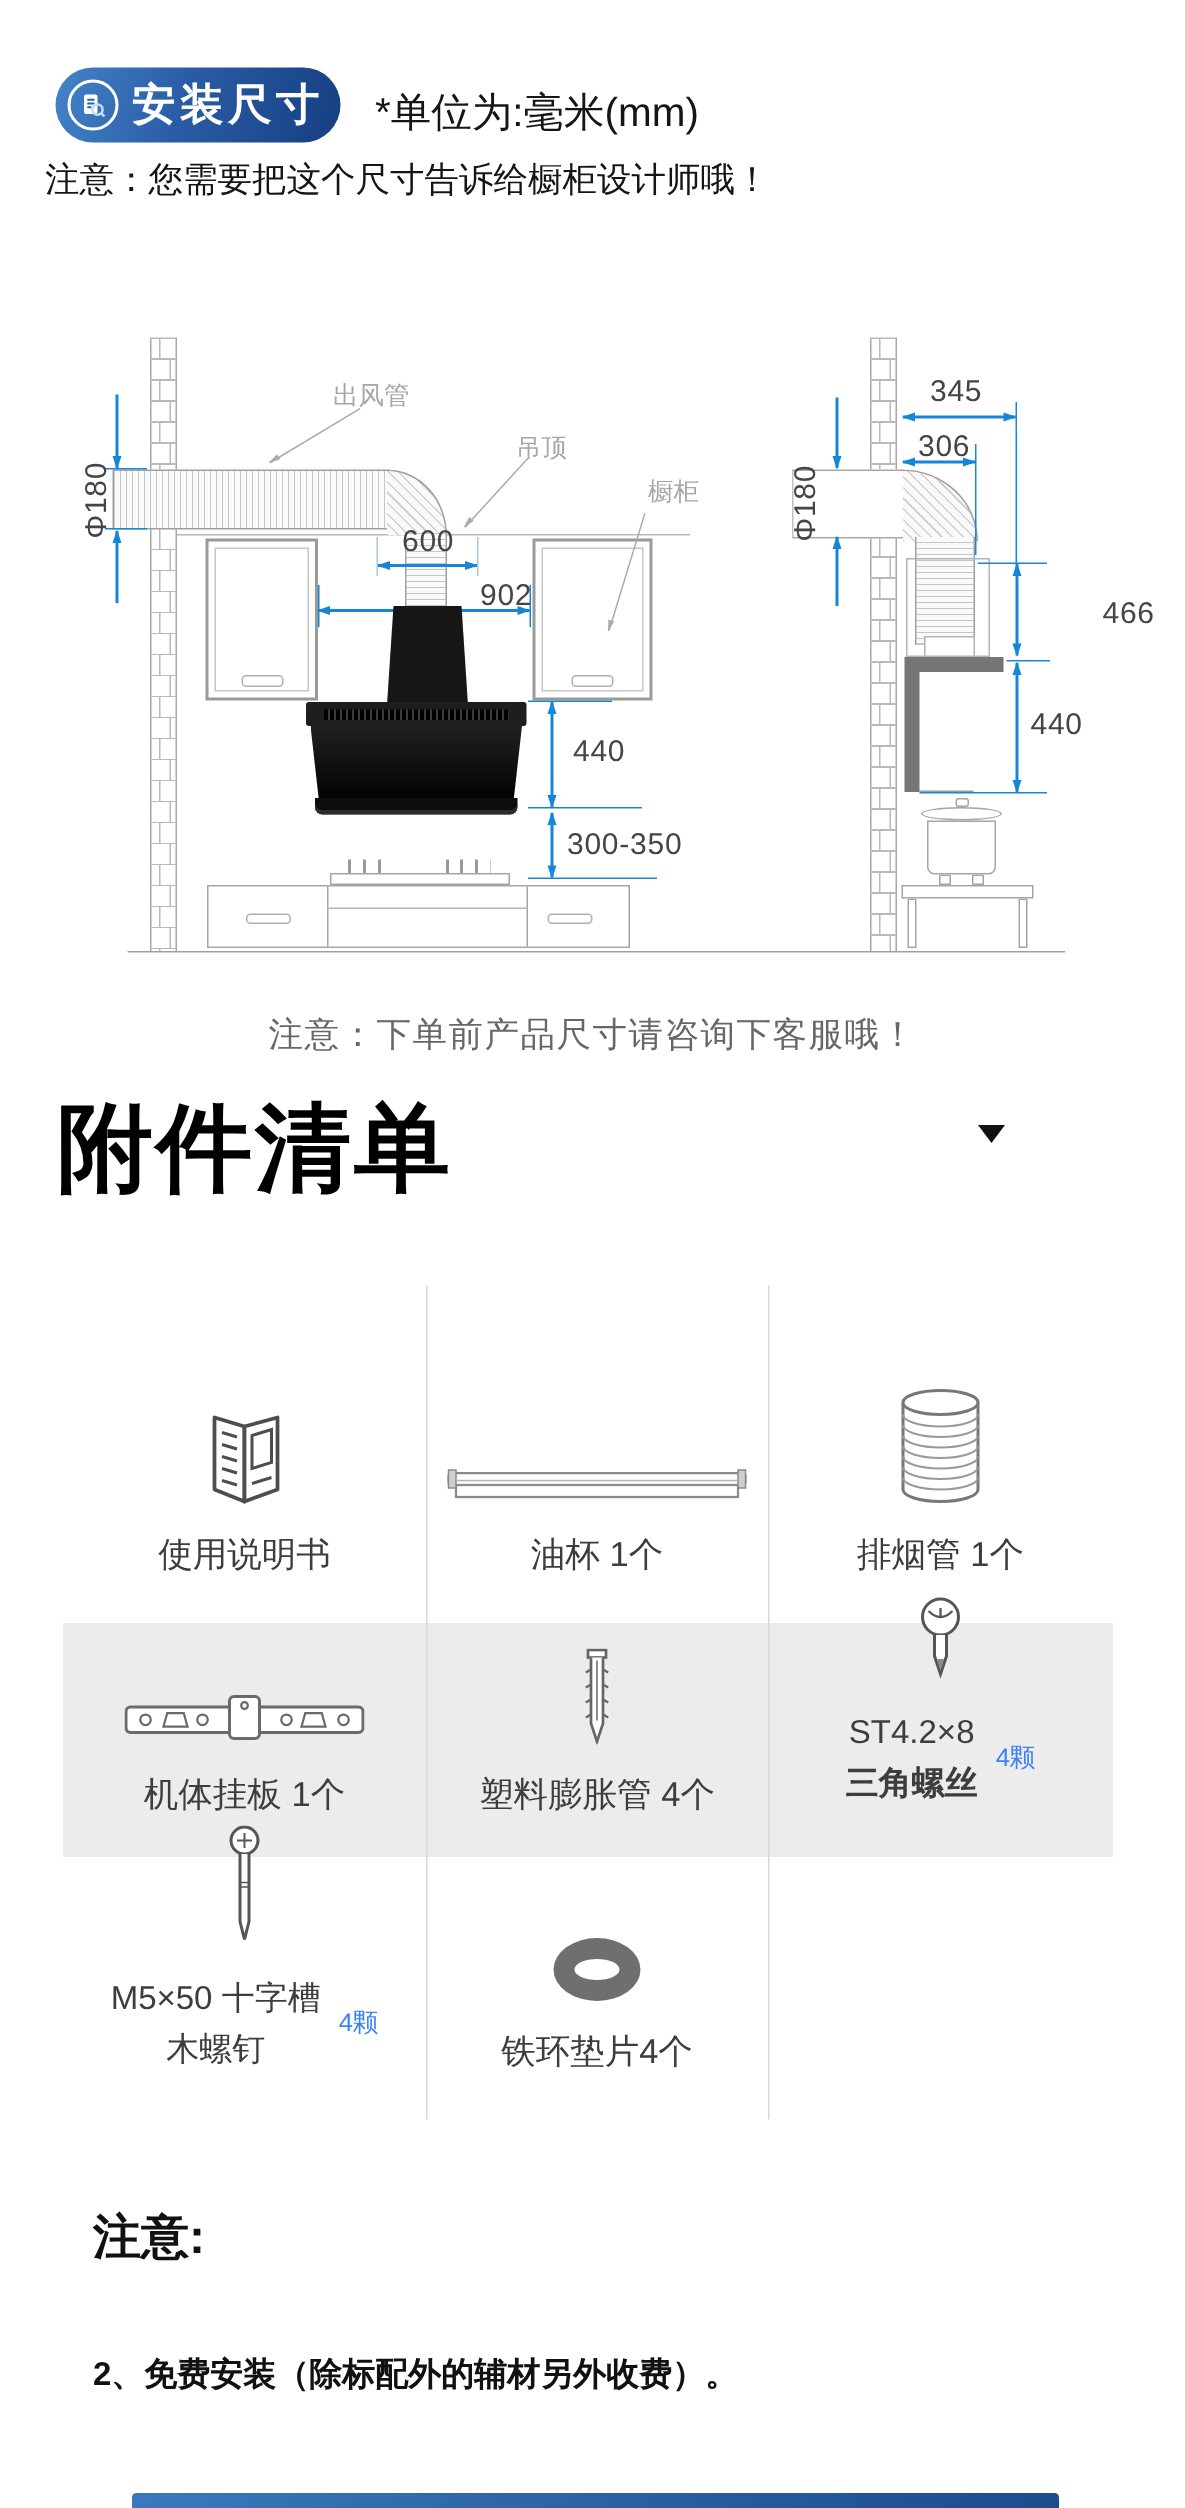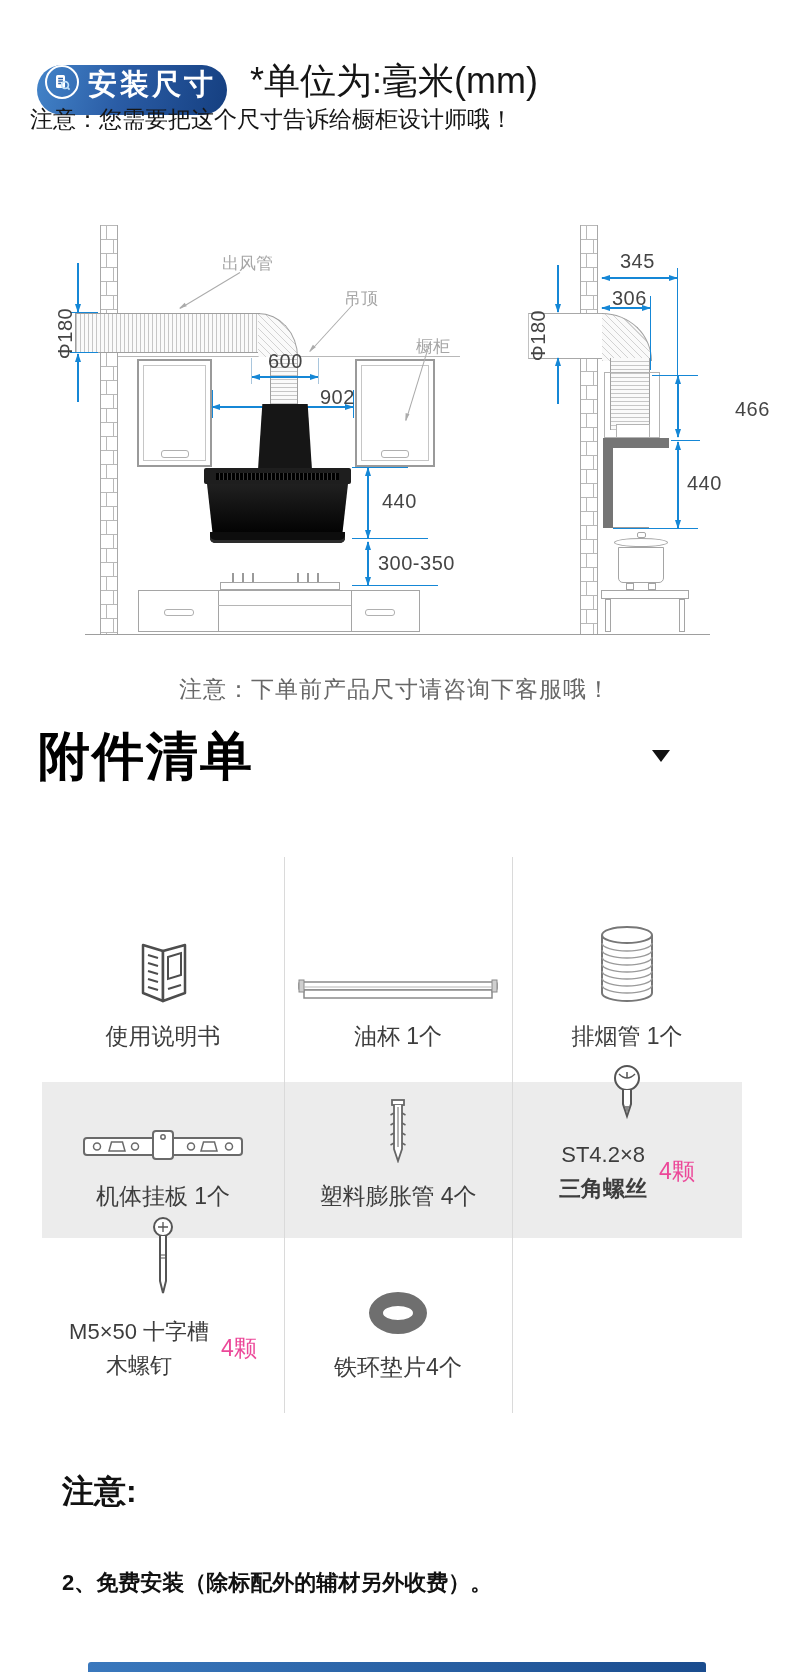--- a/index.html
+++ b/index.html
@@ -3,25 +3,25 @@
 <meta charset="utf-8">
 <style>
   html,body{margin:0;padding:0;background:#fff;}
   .page{position:relative;width:790px;height:1672px;margin:0 auto;background:#ffffff;overflow:hidden;
         font-family:"Liberation Sans","DejaVu Sans",sans-serif;color:#1a1a1a;}
   .abs{position:absolute;}
 
   
   .badge{position:absolute;left:37px;top:45px;width:190px;height:50px;border-radius:25px;
          background:linear-gradient(105deg,#4384c9 0%,#2a5ca5 45%,#153f80 100%);
-         display:flex;padding-left:8px;box-sizing:border-box;margin-top:20px;}
+         display:flex;align-items:center;padding-left:8px;box-sizing:border-box;}
   .badge-ico{width:34px;height:34px;border-radius:50%;border:2px solid #fff;box-sizing:border-box;
              display:flex;align-items:center;justify-content:center;}
   .badge-txt{color:#fff;font-size:29px;font-weight:700;letter-spacing:3px;margin-left:9px;}
-  .unit-note{position:absolute;left:250px;top:57px;font-size:36px;color:#151515;}
+  .unit-note{position:absolute;left:250px;top:57px;font-size:27px;color:#151515;}
   .subtitle{position:absolute;left:30px;top:104px;font-size:23px;color:#151515;}
 
   
   :root{--blue:#1587d6;}
   .wall{position:absolute;width:18px;box-sizing:border-box;border-left:1px solid #a8a8a8;border-right:1px solid #a8a8a8;
         background-color:#fff;
         background-image:
           repeating-linear-gradient(#b9b9b9 0 1px,transparent 1px 14px),
           linear-gradient(#b9b9b9 0 14px,transparent 14px 28px),
           linear-gradient(transparent 0 14px,#b9b9b9 14px 28px);
@@ -58,37 +58,37 @@
   .dlabel{position:absolute;font-size:17px;color:#a6a6a6;white-space:nowrap;z-index:6;}
   .ldr{position:absolute;height:0;border-top:1px solid #ababab;transform-origin:0 50%;z-index:5;}
   .ldr::before{content:"";position:absolute;left:-1px;top:-3px;width:0;height:0;border-style:solid;
                border-width:2.5px 8px 2.5px 0;border-color:transparent #ababab transparent transparent;}
   .hood-part{position:absolute;z-index:3;}
   .grayplate{position:absolute;background:#757575;z-index:3;}
   .outline{position:absolute;box-sizing:border-box;border:1px solid #a5a5a5;background:#fff;z-index:2;}
 
   
   .diagram-caption{position:absolute;left:0;top:674px;width:790px;text-align:center;font-size:23px;color:#676767;letter-spacing:1px;}
-  .acc-title{position:absolute;left:38px;top:722px;font-size:52px;font-weight:700;color:#000;letter-spacing:2px;}
+  .acc-title{position:absolute;left:38px;top:722px;font-size:64px;font-weight:700;color:#000;letter-spacing:2px;}
   .caret{position:absolute;left:652px;top:750px;width:0;height:0;border-left:9px solid transparent;
          border-right:9px solid transparent;border-top:12px solid #111;cursor:pointer;}
 
   
   .grid{position:absolute;left:42px;top:855px;width:700px;height:560px;}
   .grid-bg2{position:absolute;left:0;top:227px;width:700px;height:156px;background:#ececec;}
   .gdiv{position:absolute;top:2px;height:556px;width:0;border-left:1px solid #dadada;}
   .cells{position:absolute;left:0;top:0;width:700px;height:560px;display:grid;
          grid-template-columns:242px 228px 230px;grid-template-rows:227px 156px 177px;}
   .cell{display:flex;flex-direction:column;align-items:center;justify-content:flex-end;box-sizing:border-box;}
   .cell.r1{padding-bottom:30px;} .cell.r2{padding-bottom:26px;} .cell.r3{padding-bottom:32px;}
   .icon-box{display:flex;align-items:flex-end;justify-content:center;margin-bottom:18px;}
   .acc-label{font-size:23px;color:#3d3d3d;white-space:nowrap;}
   .acc-multi{display:flex;align-items:center;gap:12px;}
   .acc-lines{text-align:center;font-size:22px;color:#3d3d3d;line-height:1.55;}
-  .acc-qty{font-size:23px;color:#ec4899;}
+  .acc-qty{font-size:17px;color:#3b82f6;}
   .washer{width:30px;height:14px;border:14px solid #6f6f6f;border-radius:50%;}
 
   
   .notes-title{position:absolute;left:62px;top:1470px;font-size:32px;font-weight:700;color:#111;}
   .note-line{position:absolute;left:62px;font-size:22px;font-weight:700;color:#111;}
   .footer-bar{position:absolute;left:88px;top:1662px;width:618px;height:10px;border-radius:3px 3px 0 0;
               background:linear-gradient(90deg,#3a78bd,#1a4c8e);}
 </style>
 </head>
 <body>
@@ -134,21 +134,21 @@
     <div style="position:absolute;left:79px;top:14px;width:133px;height:0;border-top:1px solid #b5b5b5;"></div>
     <div style="position:absolute;left:25px;top:18px;width:28px;height:5px;border:1px solid #b0b0b0;border-radius:3px;"></div>
     <div style="position:absolute;left:226px;top:18px;width:28px;height:5px;border:1px solid #b0b0b0;border-radius:3px;"></div>
   </div>
   <div class="thinline" style="left:85px;top:634px;width:625px;border-color:#9e9e9e;"></div>
 
   <div class="dlabel" style="left:222px;top:252px;">出风管</div>
   <div class="ldr" style="left:180px;top:308px;width:70px;transform:rotate(-31deg);"></div>
   <div class="dlabel" style="left:344px;top:287px;">吊顶</div>
   <div class="ldr" style="left:310px;top:351px;width:62px;transform:rotate(-47.6deg);"></div>
-  <div class="dlabel" style="left:416px;top:316px;margin-top:19px;">橱柜</div>
+  <div class="dlabel" style="left:432px;top:316px;">橱柜</div>
   <div class="ldr" style="left:406px;top:420px;width:82px;transform:rotate(-73deg);"></div>
 
   <div class="dn" style="left:27px;top:322px;width:76px;text-align:center;transform:rotate(-90deg);">Φ180</div>
   <div class="dv down-only" style="left:77px;top:263px;height:49px;"></div>
   <div class="dv up-only" style="left:77px;top:354px;height:48px;"></div>
   <div class="tkh" style="left:70px;top:312px;width:28px;"></div>
   <div class="tkh" style="left:70px;top:352px;width:28px;"></div>
 
   <div class="dn" style="left:268px;top:350px;">600</div>
   <div class="dh" style="left:252px;top:376px;width:66px;"></div>

